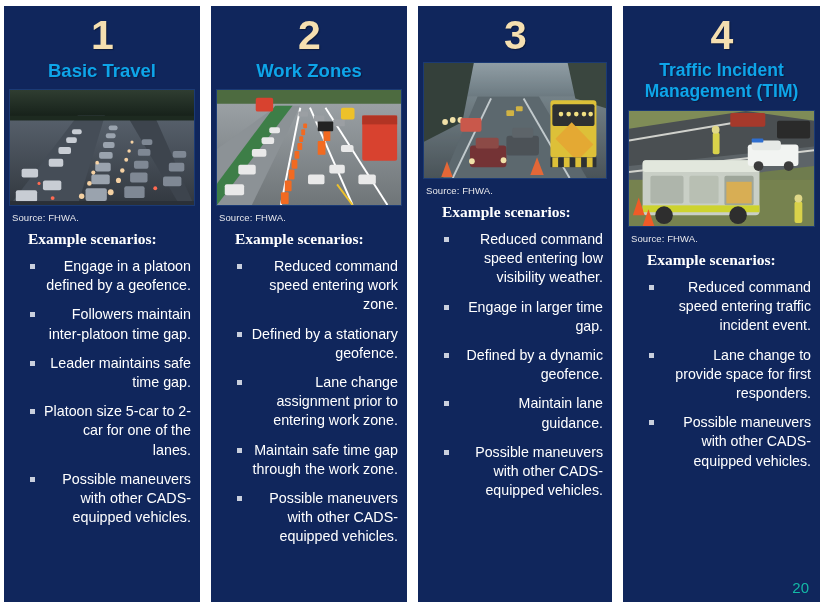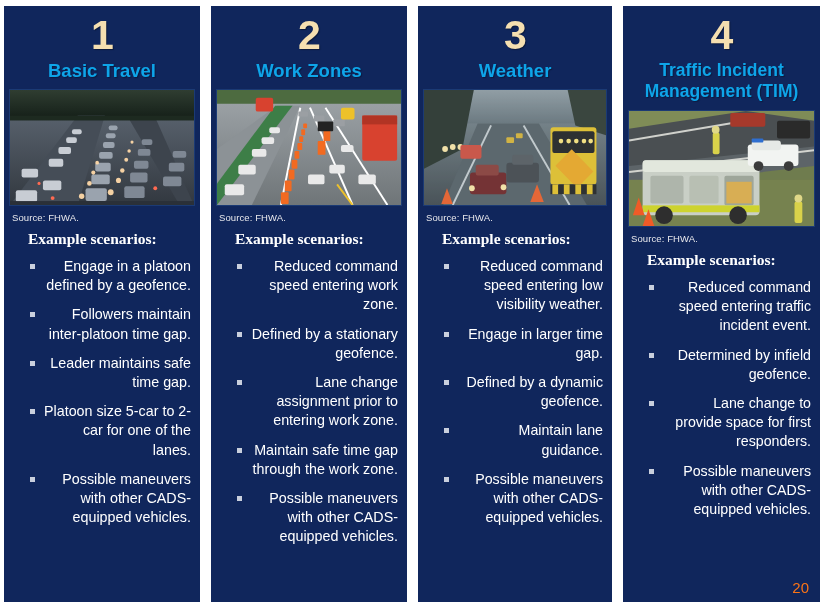--- a/index.html
+++ b/index.html
@@ -136,21 +136,21 @@
   }
 
   .col-4 ul.bullets li,
   .col-3 ul.bullets li { font-size: 14.2px; }
 
   
   .page-number {
     position: absolute;
     right: 11px;
     bottom: 6px;
-    color: #f97316;
+    color: #14b8a6;
     font-size: 15px;
     line-height: 17px;
   }
 </style>
 </head>
 <body>
 
 <div class="slide">
   <div class="columns">
 
@@ -315,21 +315,20 @@
           <li>Possible maneuvers with other CADS-equipped vehicles.</li>
         </ul>
       </div>
     </div>
 
     <div class="col-gap"></div>
 
     <div class="column col-3">
       <div class="head">
         <div class="head-number">3</div>
-        <div class="head-title">Weather</div>
       </div>
       <div class="photo-wrap">
         <div class="photo">
           <svg viewBox="0 0 190 117" preserveAspectRatio="none">
             <defs>
               <linearGradient id="g3sky" x1="0" y1="0" x2="0" y2="1">
                 <stop offset="0%" stop-color="#8f9ba2"></stop>
                   <stop offset="100%" stop-color="#5d6a71"></stop>
               </linearGradient>
               <linearGradient id="g3road" x1="0" y1="0" x2="0" y2="1">
@@ -456,21 +455,20 @@
             <path d="M10 88 l6 18 h-12 Z" fill="#ef5b27"></path>
             <path d="M20 100 l6 17 h-12 Z" fill="#ef5b27"></path>
           </svg>
         </div>
       </div>
       <div class="source">Source: FHWA.</div>
       <div class="body">
         <div class="body-heading">Example scenarios:</div>
         <ul class="bullets">
           <li>Reduced command speed entering traffic incident event.</li>
-          <li>Determined by infield geofence.</li>
           <li>Lane change to provide space for first responders.</li>
           <li>Possible maneuvers with other CADS-equipped vehicles.</li>
         </ul>
       </div>
       <div class="page-number">20</div>
     </div>
 
   </div>
 </div>
 

